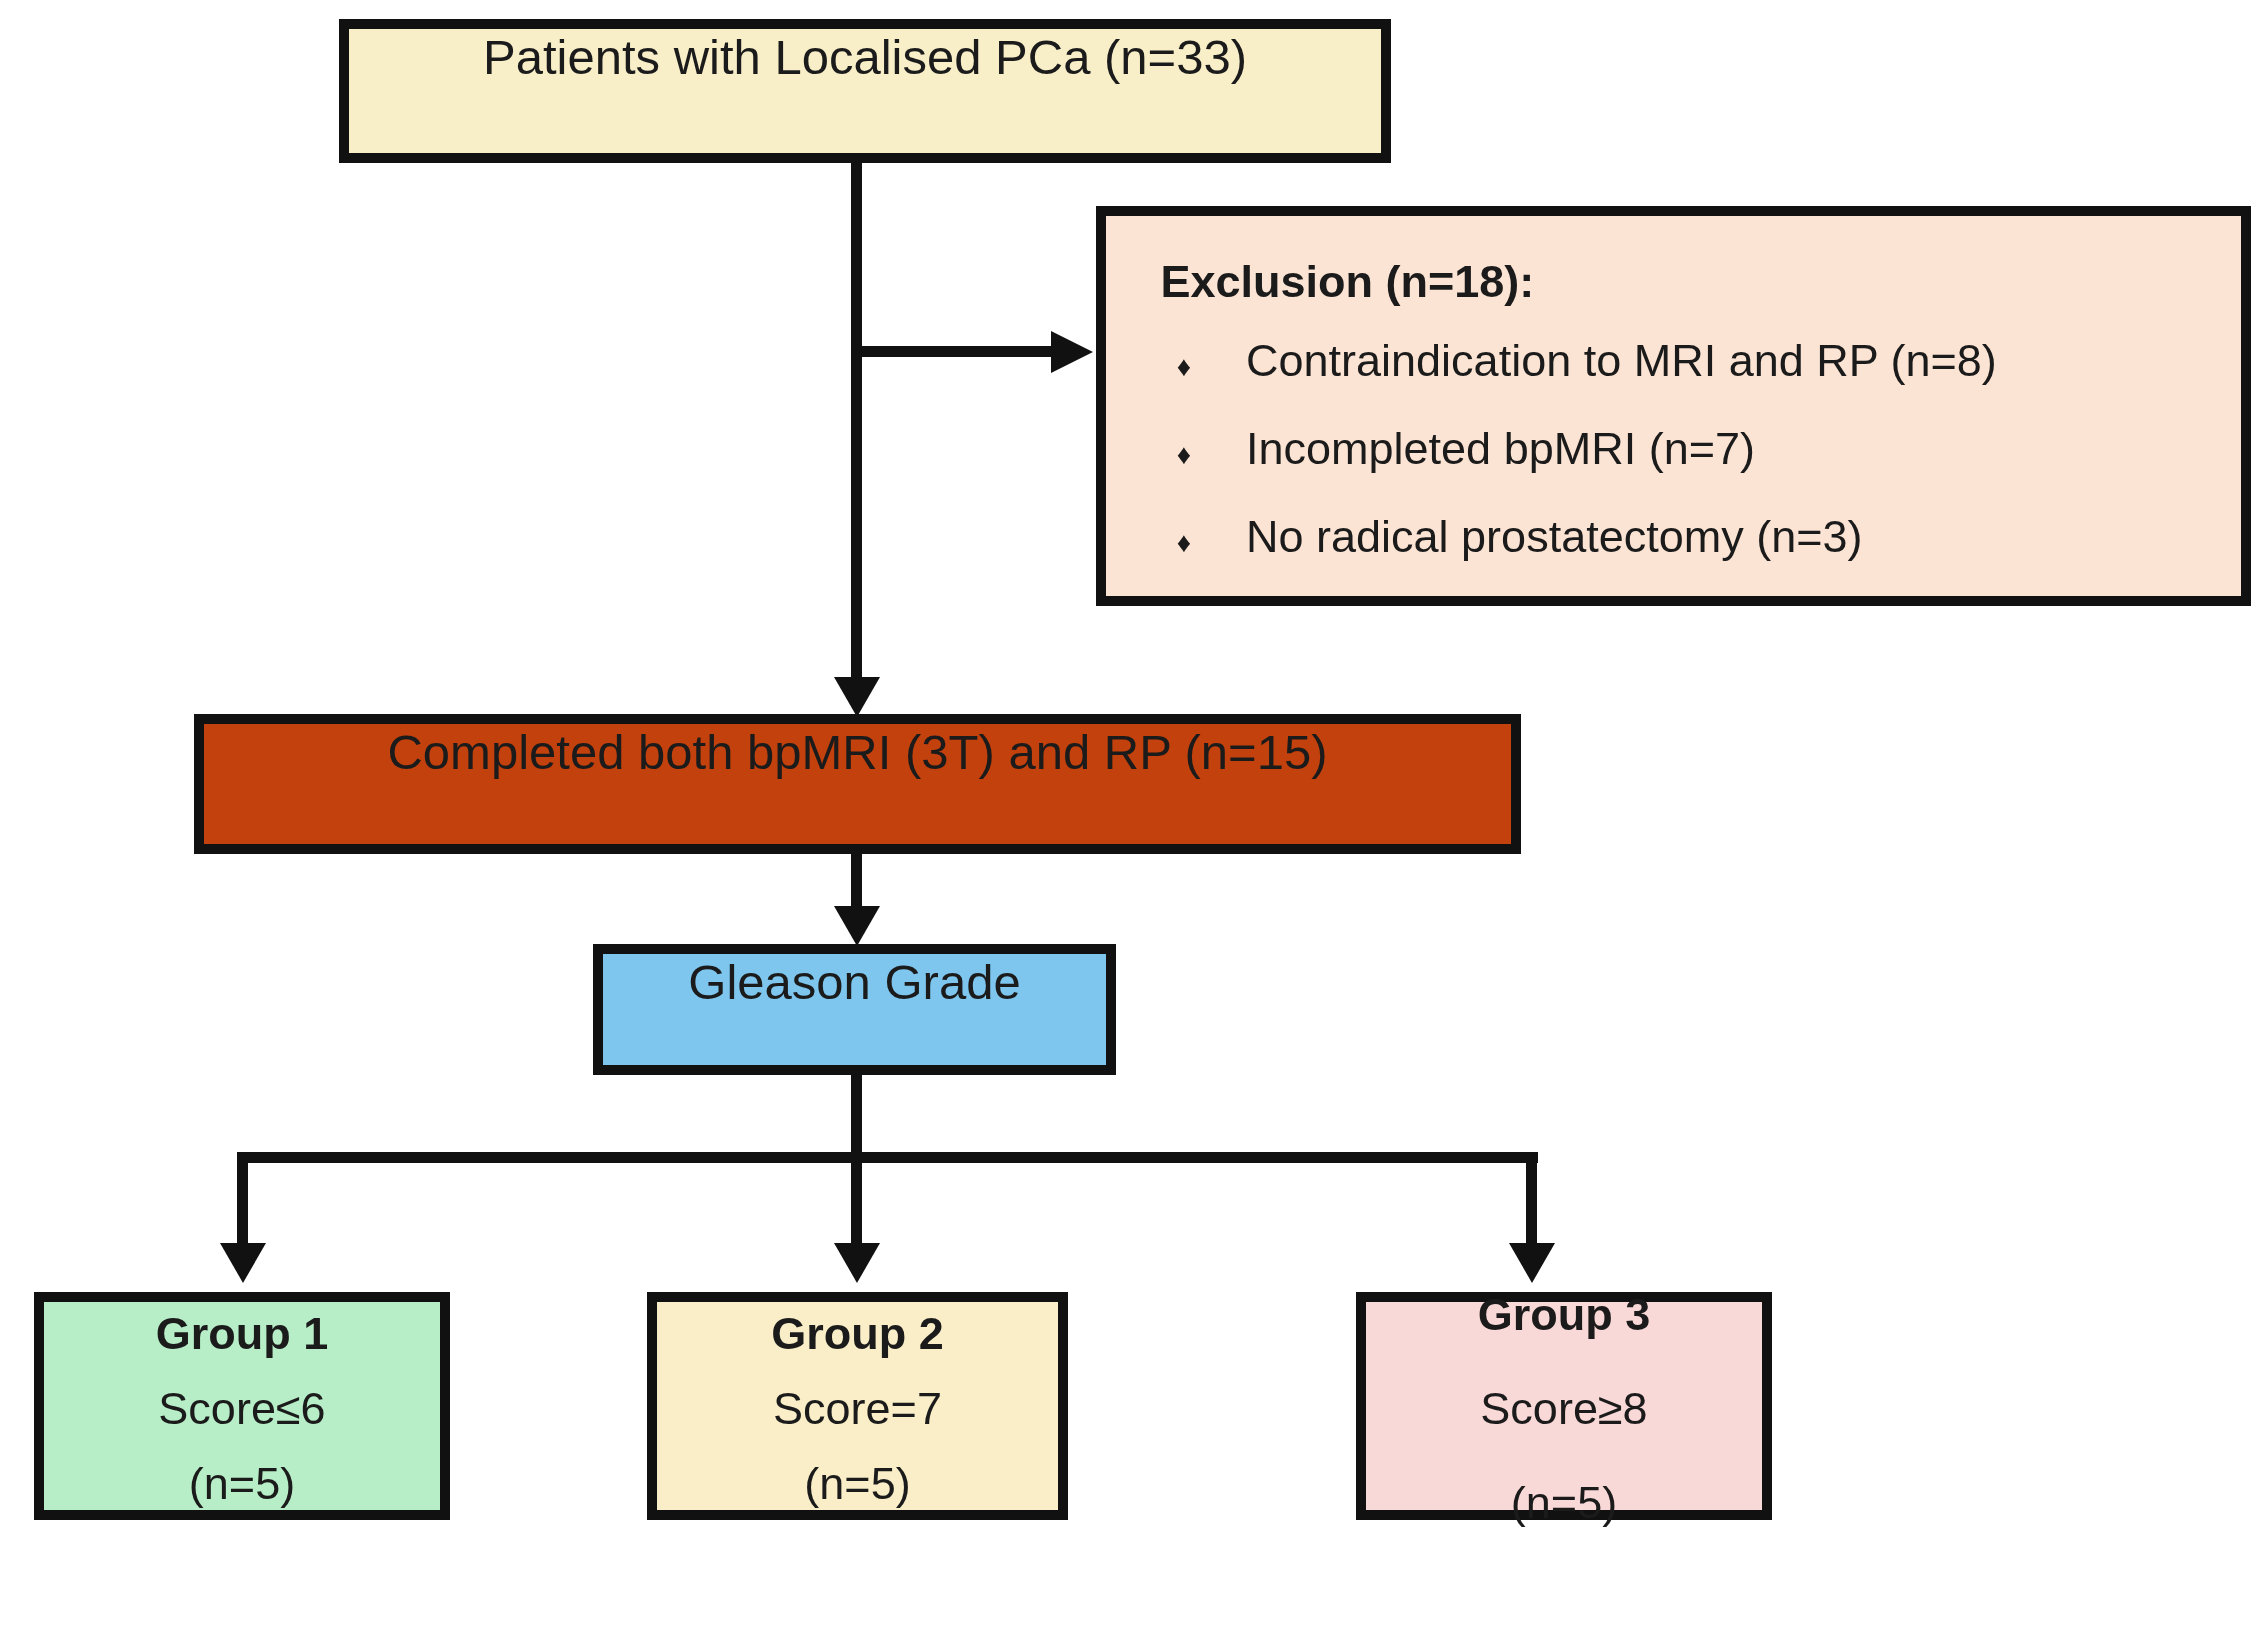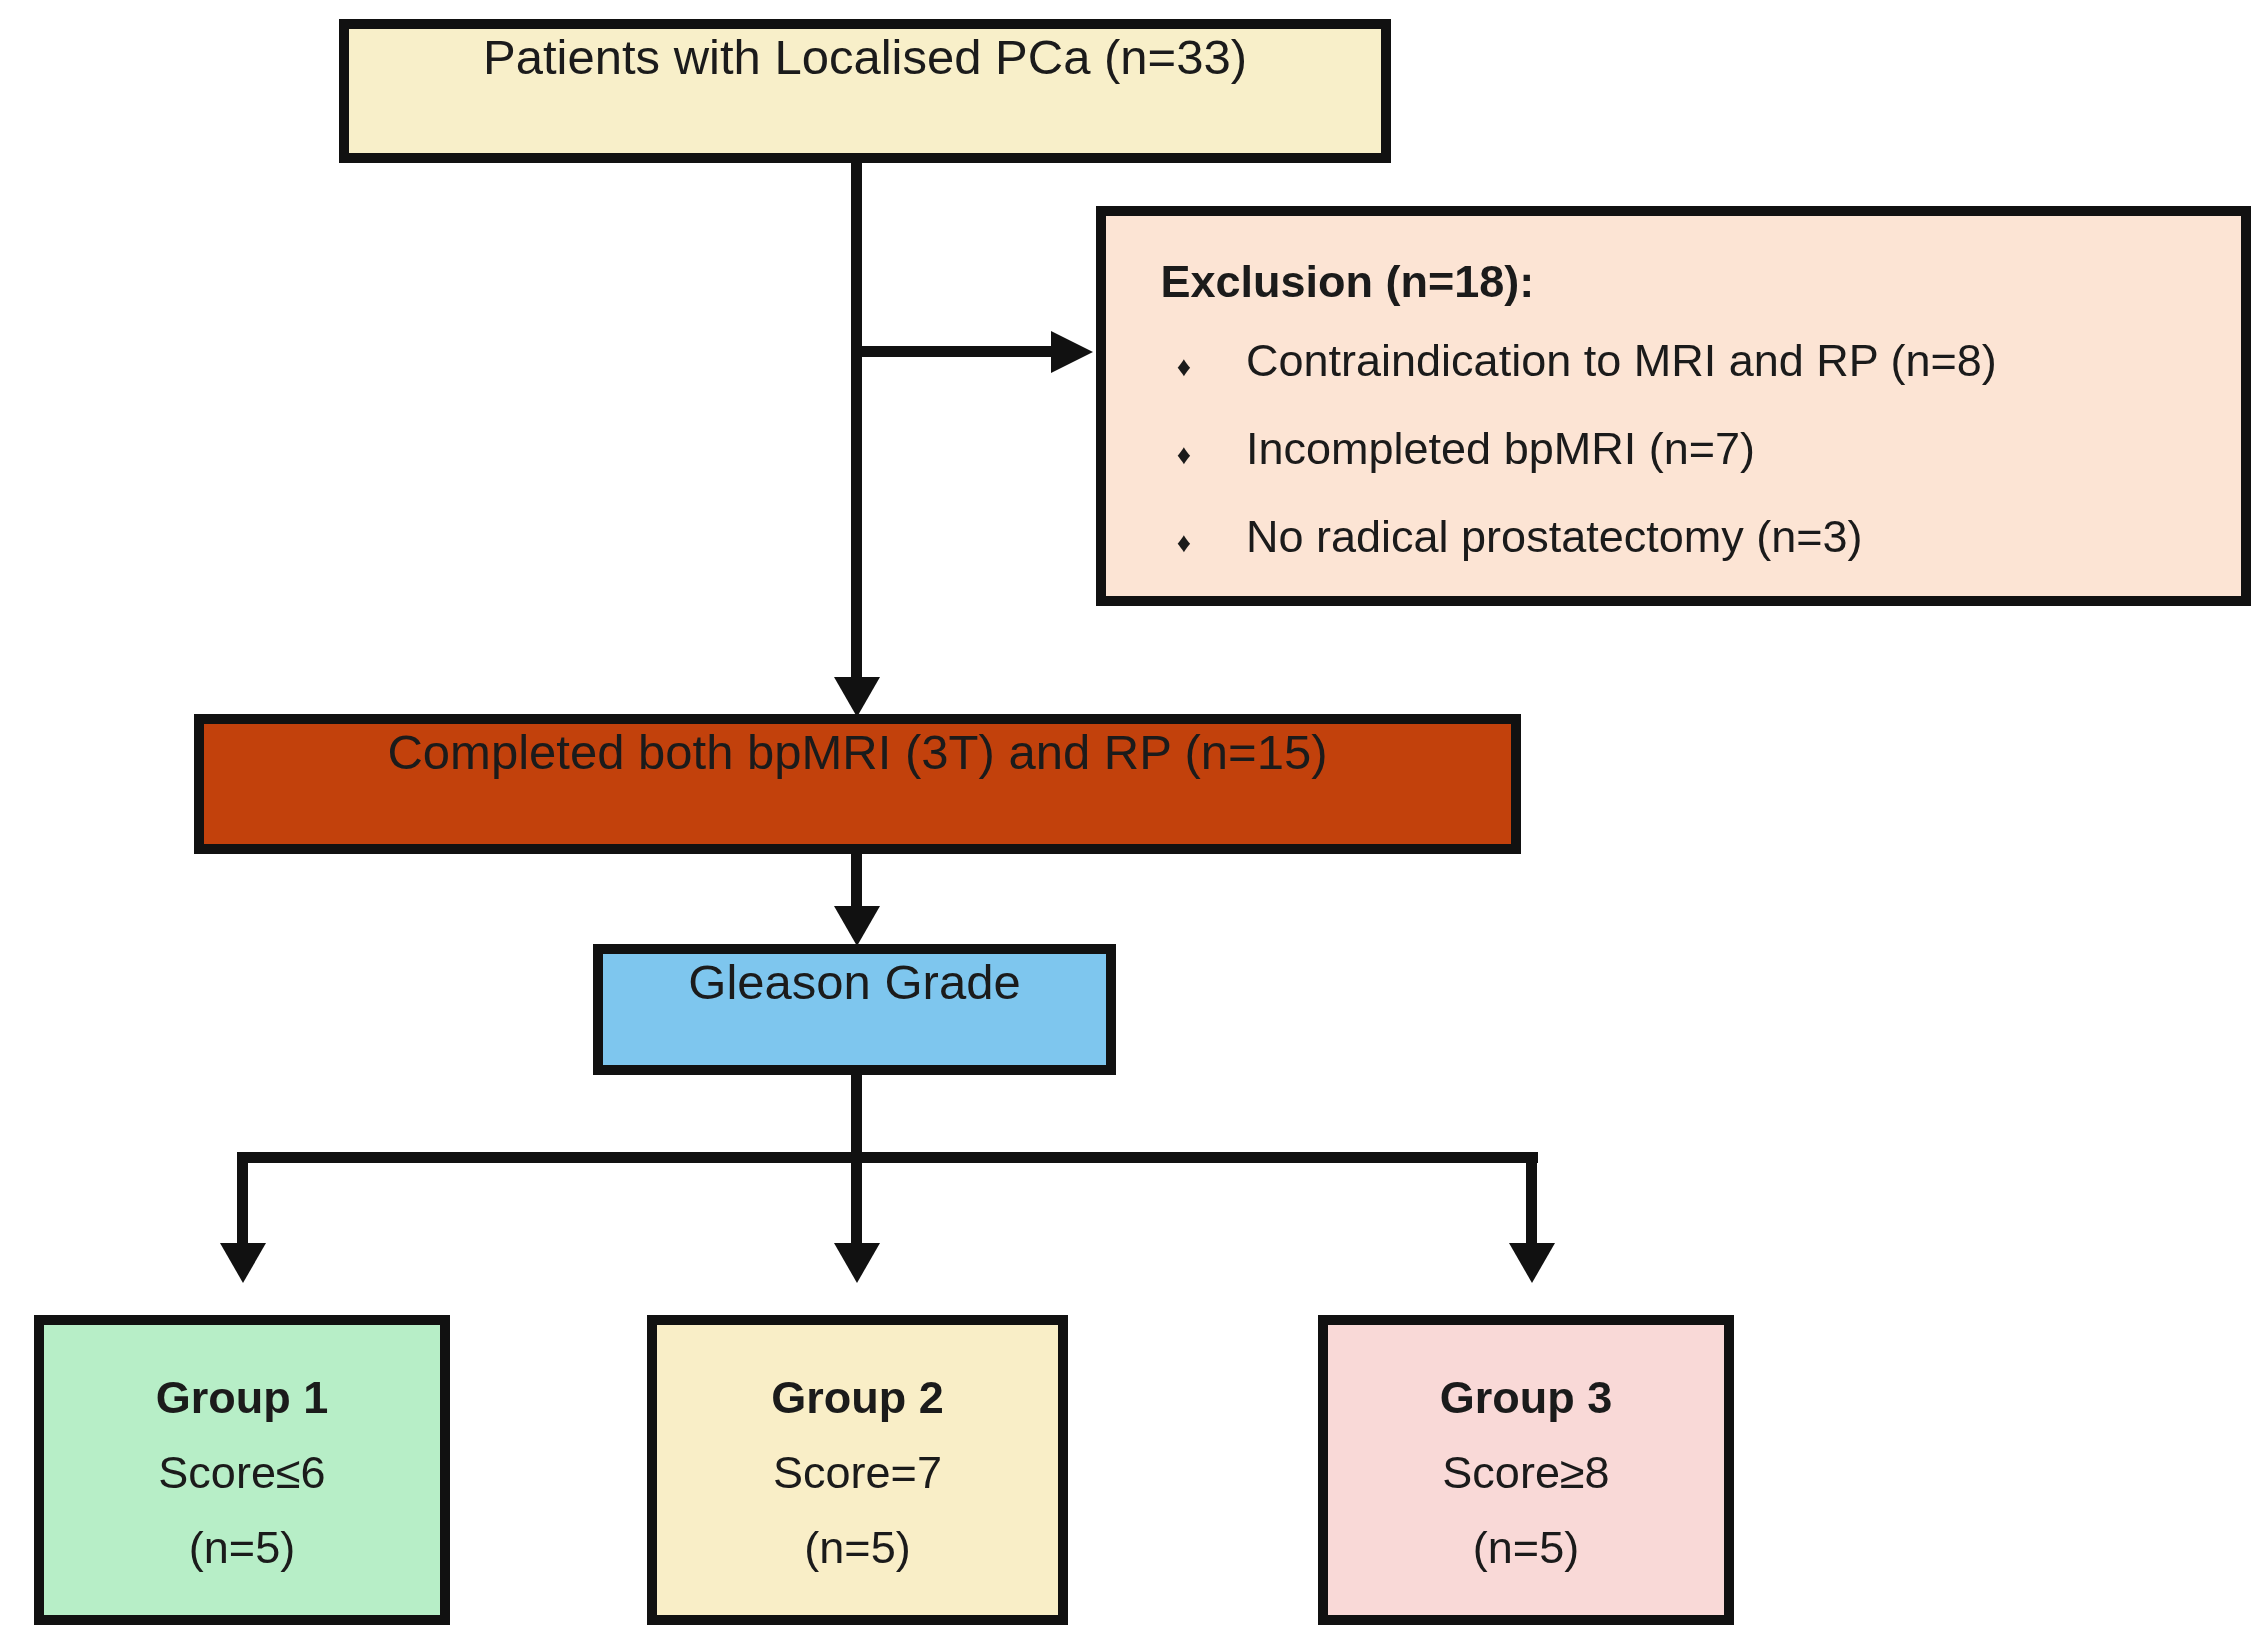--- a/index.html
+++ b/index.html
@@ -33,30 +33,29 @@
   }
   .exclusion-title { line-height: 76px; padding-left: 26.5px; font-weight: bold; }
   .exclusion-row   { display: flex; align-items: baseline; line-height: 82px; }
   .bullet {
     width: 44px; margin-left: 28px; flex: 0 0 auto;
     font-size: 28px; text-align: center;
   }
   .exclusion-item-text { margin-left: 40px; }
 
   .node-group {
-    top: 1292px; width: 416px; height: 310px;
+    top: 1292px; width: 416px; height: 228px;
     flex-direction: column;
     font-size: 45px;
     line-height: 75px;
     padding-top: 5.7px;
-    margin-top: 23px;
   }
   .node-group-1 { left: 34px; }
   .node-group-2 { left: 647px;  width: 421px; }
-  .node-group-3 { left: 1318px; }
+  .node-group-3 { left: 1356px; gap: 19px; }
   .group-title { font-weight: bold; }
 
   .line { position: absolute; background: #111111; }
   .v-main-1 { left: 851px;  top: 163px;  width: 11.4px; height: 516px; }
   .h-excl   { left: 856px;  top: 346px;  width: 195px; height: 11.4px; }
   .v-main-2 { left: 851px;  top: 852px;  width: 11.4px; height: 56px; }
   .v-main-3 { left: 851px;  top: 1072px; width: 11.4px; height: 85px; }
   .h-bar    { left: 237px;  top: 1152px; width: 1301px; height: 11.4px; }
   .v-drop-1 { left: 237px;  top: 1157px; width: 11.4px; height: 87px; }
   .v-drop-2 { left: 851px;  top: 1157px; width: 11.4px; height: 87px; }

